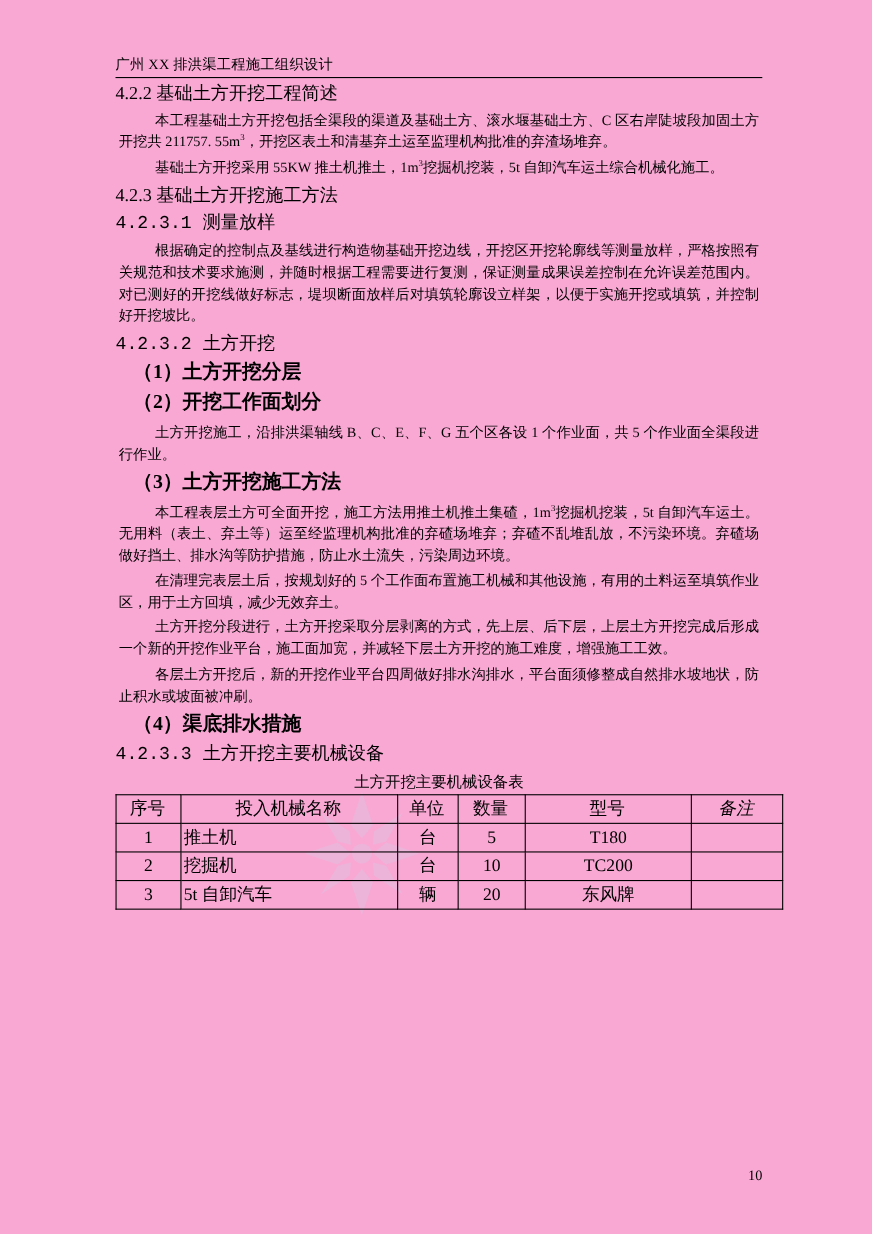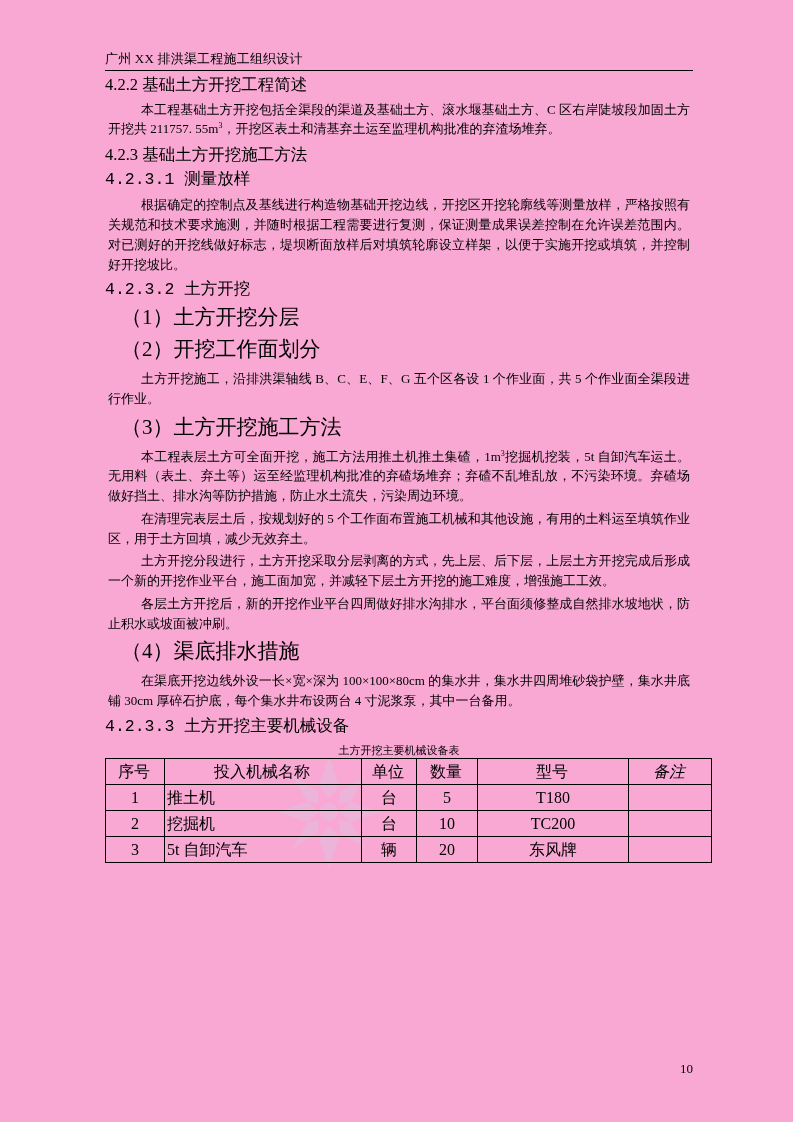--- a/index.html
+++ b/index.html
@@ -43,42 +43,43 @@
     margin-top: 1px;
     white-space: nowrap;
   }
   .subheading {
     font-size: 16.5px;
     line-height: 1.52;
     white-space: nowrap;
     font-family: Liberation Mono, monospace;
   }
   .listhead {
-    font-size: 21px;
+    font-size: 18px;
     line-height: 1.52;
     text-indent: 16px;
     white-space: nowrap;
+    font-weight: bold;
   }
   p.para {
     font-size: 13px;
     line-height: 1.52;
     margin: 3px;
     text-indent: 33px;
     text-align: justify;
     text-justify: inter-ideograph;
   }
   sup {
     font-size: 0.62em;
     vertical-align: super;
     line-height: 0;
   }
 
   
   .table-title {
-    font-size: 11px;
+    font-size: 14px;
     line-height: 1.5;
     text-align: center;
     margin-top: 3px;
   }
   table.equip {
     border-collapse: collapse;
     width: 588px;
     table-layout: fixed;
     position: relative;
     z-index: 2;
@@ -131,20 +132,21 @@
 <div class="page">
 
   <div class="content">
 
     <div class="doc-header">广州 XX 排洪渠工程施工组织设计</div>
 
     <div class="heading">4.2.2 基础土方开挖工程简述</div>
 
     <p class="para"><span>本工程基础土方开挖包括全渠段的渠道及基础土方、滚水堰基础土方、C 区右岸陡坡段加固土方开挖共 211757. 55m</span><sup>3</sup><span>，开挖区表土和清基弃土运至监理机构批准的弃渣场堆弃。</span></p>
 
+    <p class="para"><span>基础土方开挖采用 55KW 推土机推土，1m</span><sup>3</sup><span>挖掘机挖装，5t 自卸汽车运土综合机械化施工。</span></p>
 
     <div class="heading">4.2.3 基础土方开挖施工方法</div>
 
     <div class="subheading">4.2.3.1 测量放样</div>
 
     <p class="para">根据确定的控制点及基线进行构造物基础开挖边线，开挖区开挖轮廓线等测量放样，严格按照有关规范和技术要求施测，并随时根据工程需要进行复测，保证测量成果误差控制在允许误差范围内。对已测好的开挖线做好标志，堤坝断面放样后对填筑轮廓设立样架，以便于实施开挖或填筑，并控制好开挖坡比。</p>
 
     <div class="subheading">4.2.3.2 土方开挖</div>
 
     <div class="listhead">（1）土方开挖分层</div>
@@ -152,21 +154,20 @@
     <div class="listhead">（2）开挖工作面划分</div>
     <p class="para">土方开挖施工，沿排洪渠轴线 B、C、E、F、G 五个区各设 1 个作业面，共 5 个作业面全渠段进行作业。</p>
 
     <div class="listhead">（3）土方开挖施工方法</div>
     <p class="para"><span>本工程表层土方可全面开挖，施工方法用推土机推土集碴，1m</span><sup>3</sup><span>挖掘机挖装，5t 自卸汽车运土。无用料（表土、弃土等）运至经监理机构批准的弃碴场堆弃；弃碴不乱堆乱放，不污染环境。弃碴场做好挡土、排水沟等防护措施，防止水土流失，污染周边环境。</span></p>
     <p class="para">在清理完表层土后，按规划好的 5 个工作面布置施工机械和其他设施，有用的土料运至填筑作业区，用于土方回填，减少无效弃土。</p>
     <p class="para">土方开挖分段进行，土方开挖采取分层剥离的方式，先上层、后下层，上层土方开挖完成后形成一个新的开挖作业平台，施工面加宽，并减轻下层土方开挖的施工难度，增强施工工效。</p>
     <p class="para">各层土方开挖后，新的开挖作业平台四周做好排水沟排水，平台面须修整成自然排水坡地状，防止积水或坡面被冲刷。</p>
 
     <div class="listhead">（4）渠底排水措施</div>
-    <p class="para">在渠底开挖边线外设一长×宽×深为 100×100×80cm 的集水井，集水井四周堆砂袋护壁，集水井底铺 30cm 厚碎石护底，每个集水井布设两台 4 寸泥浆泵，其中一台备用。</p>
 
     <div class="subheading">4.2.3.3 土方开挖主要机械设备</div>
 
     <div class="table-title">土方开挖主要机械设备表</div>
 
     <div class="table-wrap">
 
       <svg class="watermark" viewBox="0 0 112 120">
         <g fill="#c8d4e6" opacity="0.55">
           <path d="M56 4 L66 34 L56 46 L46 34 Z"></path>

